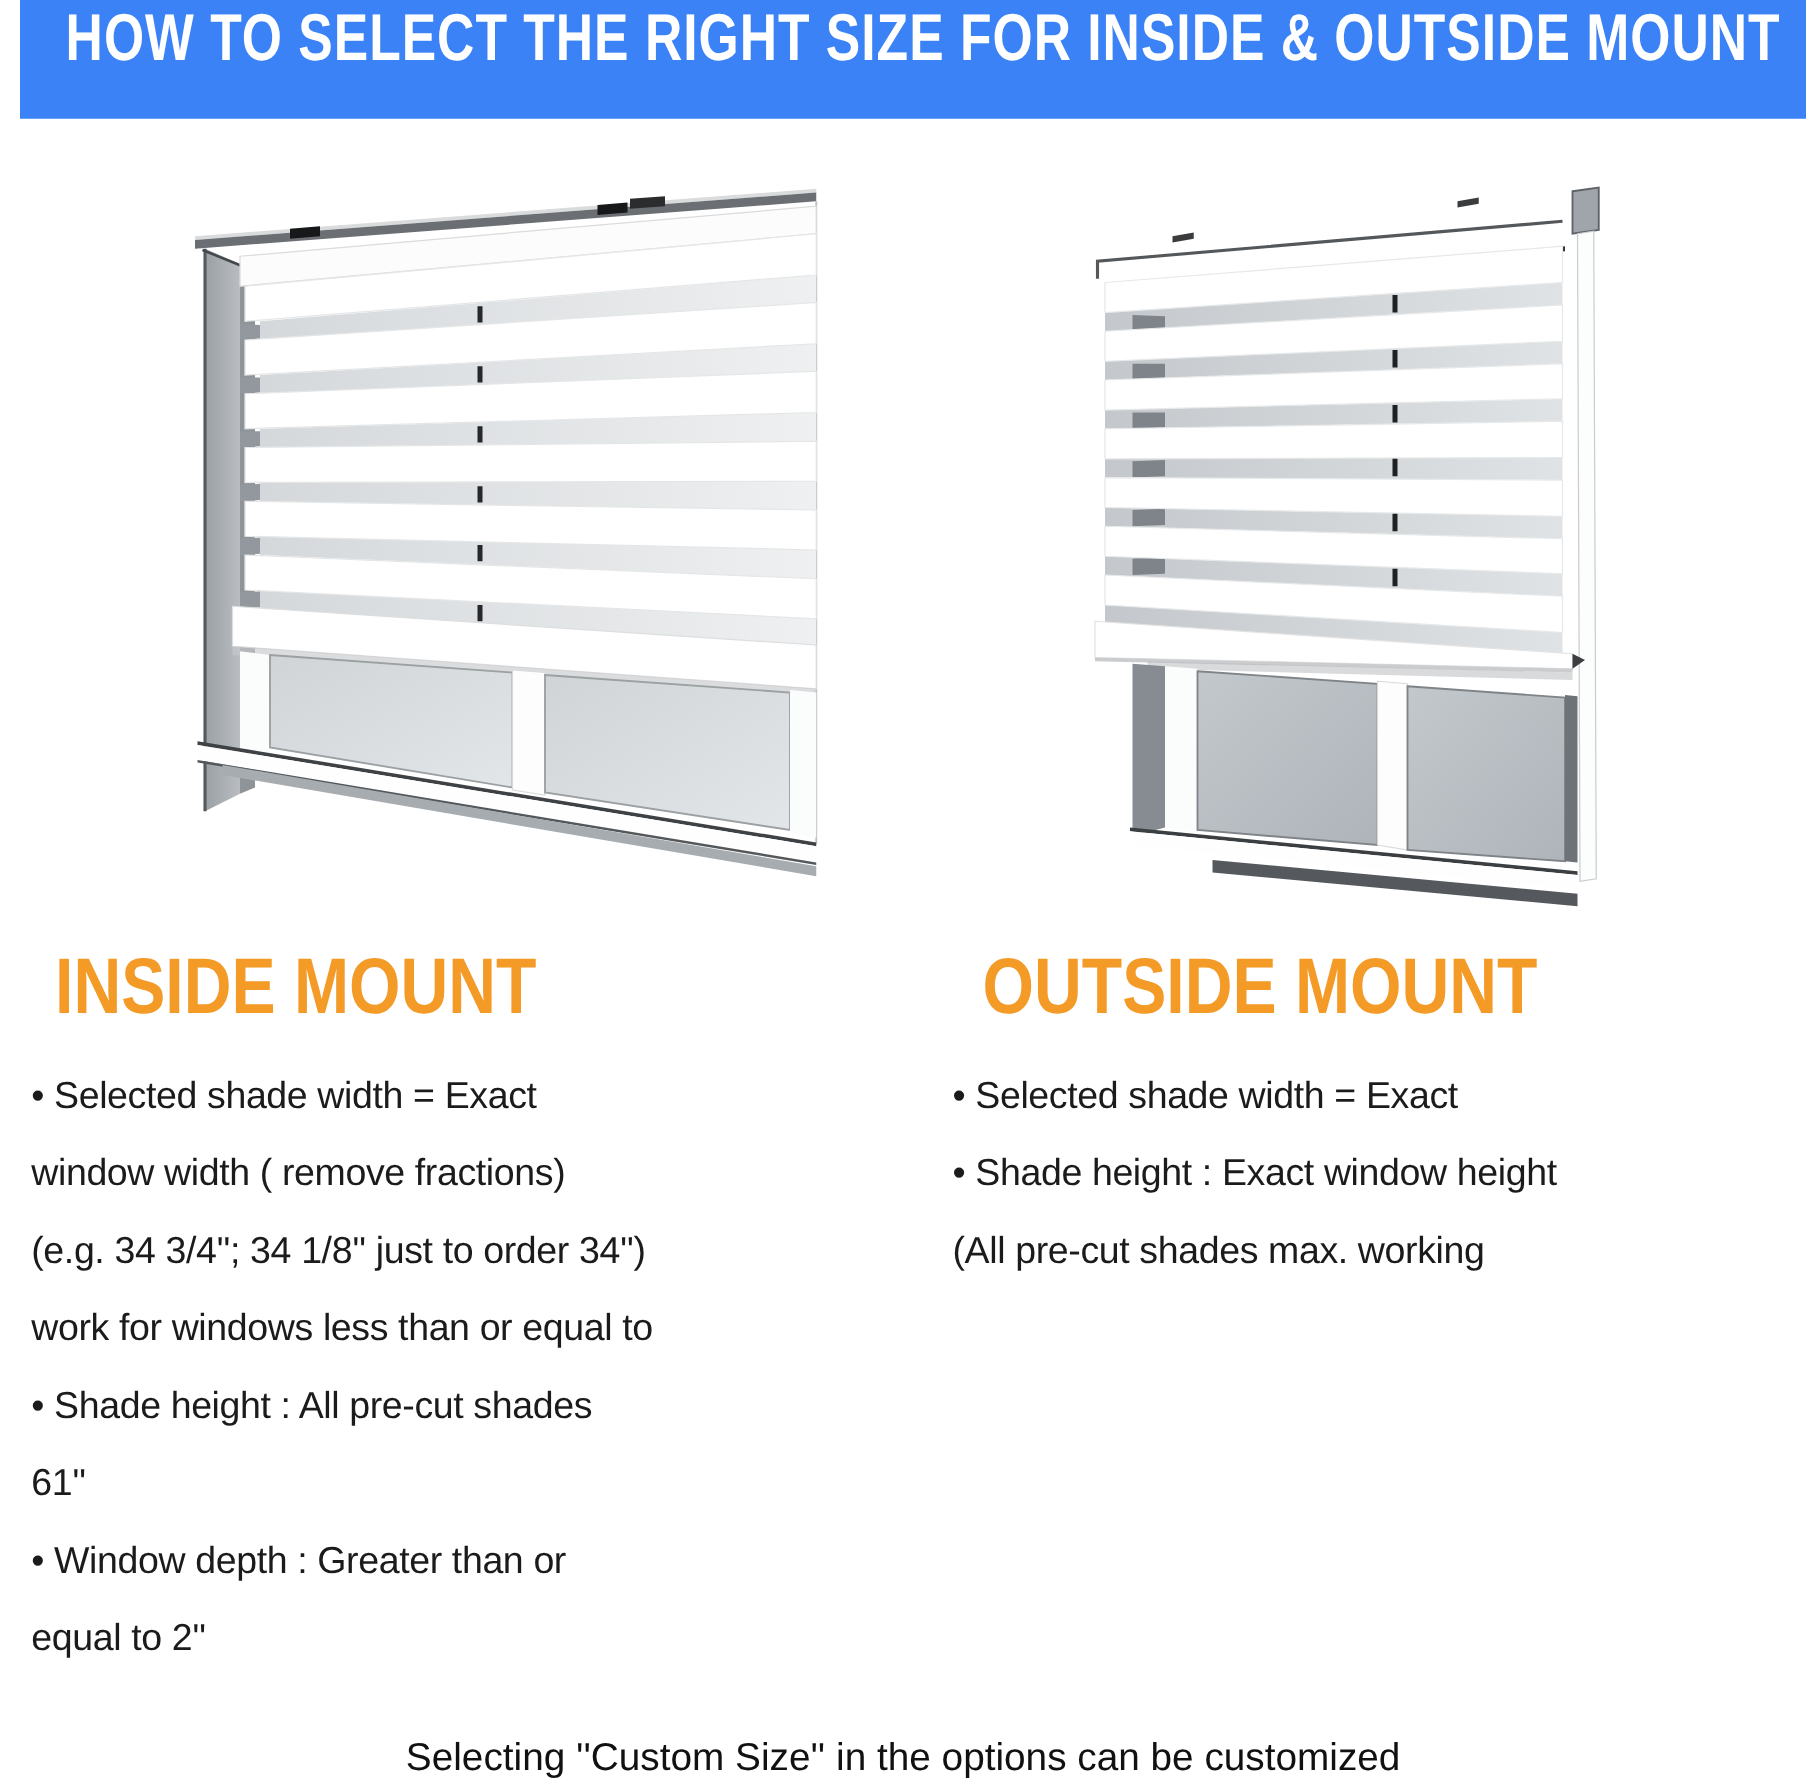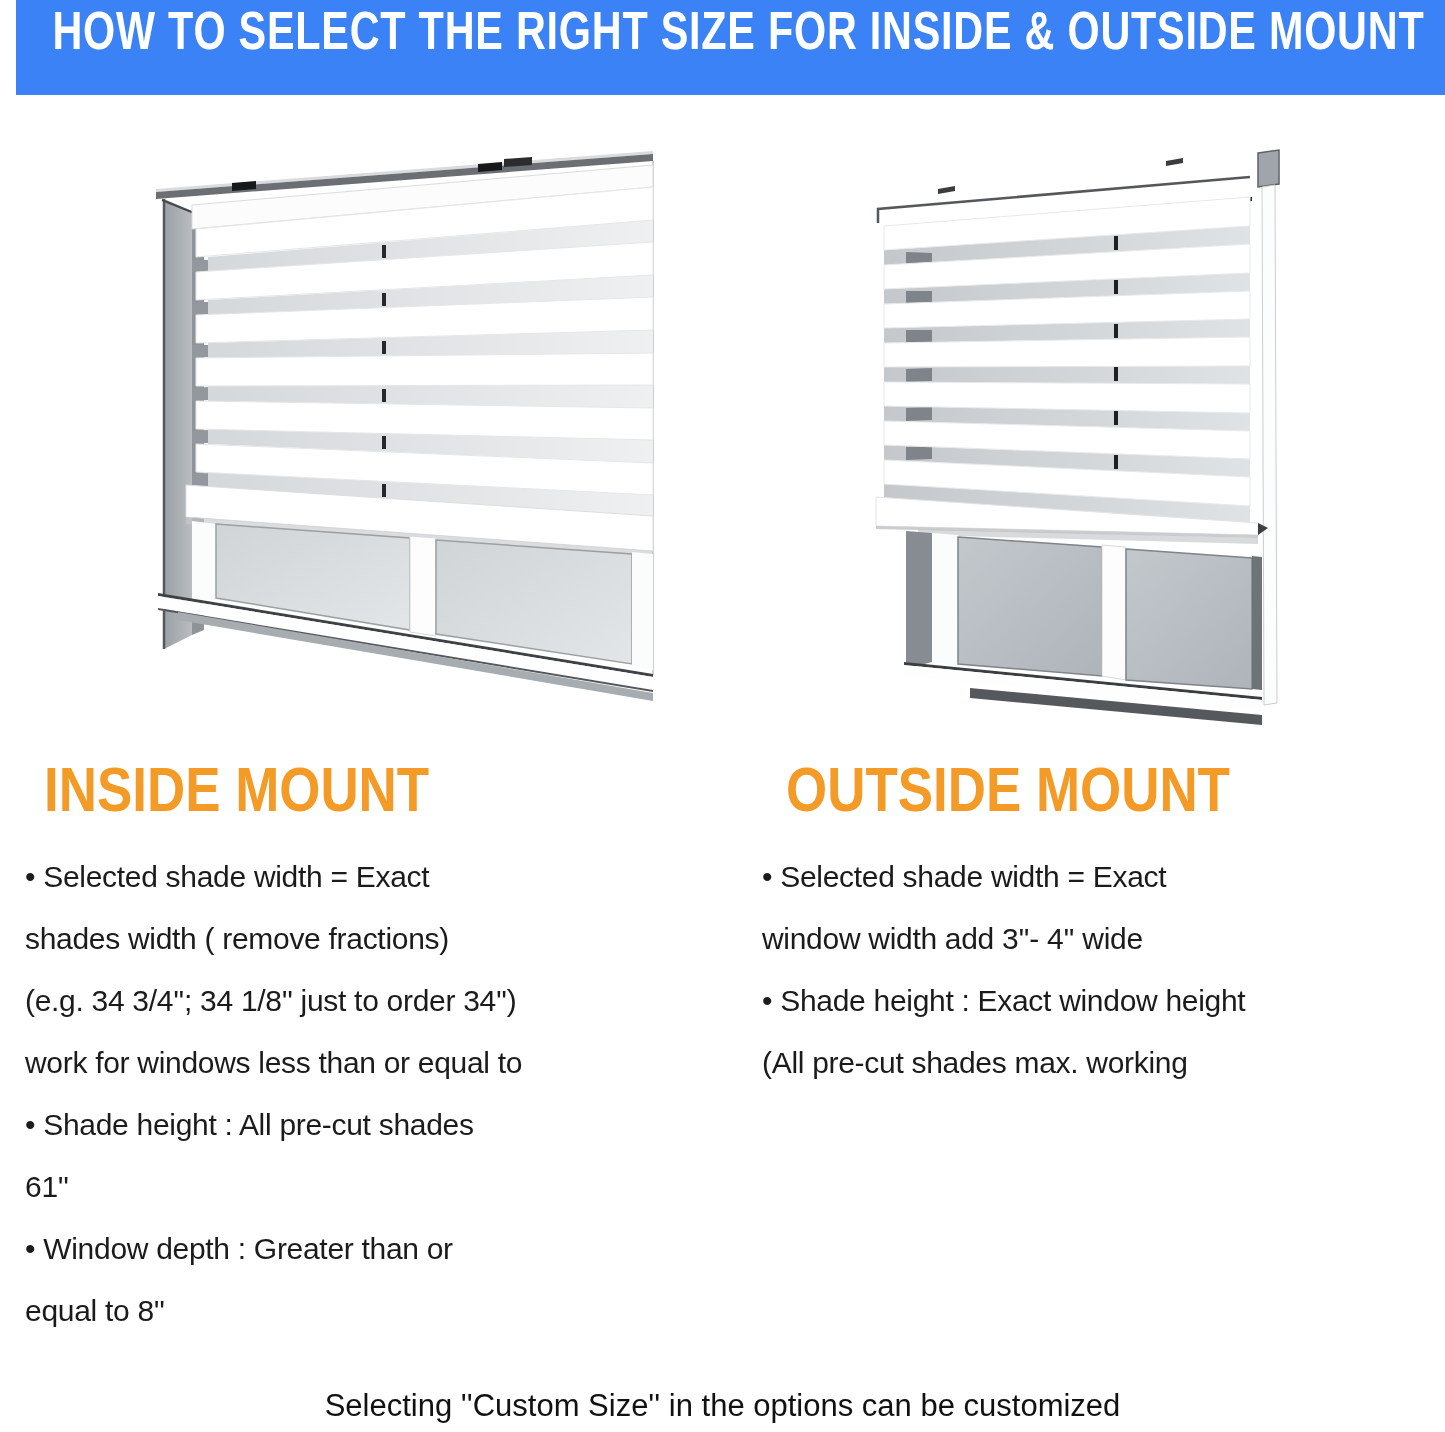--- a/index.html
+++ b/index.html
@@ -180,31 +180,30 @@
     <polygon points="46,519 404,554 404,557 46,522" fill="#3c3f42"></polygon>
     <polygon points="46,522 404,557 404,568 46,533" fill="#fefefe"></polygon>
     <polygon points="112,545 404,572 404,582 112,555" fill="#55595d"></polygon>
   </svg>
 
   <div class="mount-heading" id="inside-heading">INSIDE MOUNT</div>
   <div class="mount-heading" id="outside-heading">OUTSIDE MOUNT</div>
 
   <div class="col" id="inside-col">
     <div class="ln">• Selected shade width = Exact</div>
-    <div class="ln">shades width ( remove fractions)</div>
+    <div class="ln">window width ( remove fractions)</div>
     <div class="ln">(e.g. 34 3/4''; 34 1/8'' just to order 34'')</div>
     <div class="ln">work for windows less than or equal to</div>
     <div class="ln">• Shade height : All pre-cut shades</div>
     <div class="ln">61''</div>
     <div class="ln">• Window depth : Greater than or</div>
-    <div class="ln">equal to 8''</div>
+    <div class="ln">equal to 2''</div>
   </div>
 
   <div class="col" id="outside-col">
     <div class="ln">• Selected shade width = Exact</div>
-    <div class="ln">window width add 3''- 4'' wide</div>
     <div class="ln">• Shade height : Exact window height</div>
     <div class="ln">(All pre-cut shades max. working</div>
   </div>
 
   <div class="footer-note">Selecting ''Custom Size'' in the options can be customized</div>
 
 </div>
 
 </body></html>

